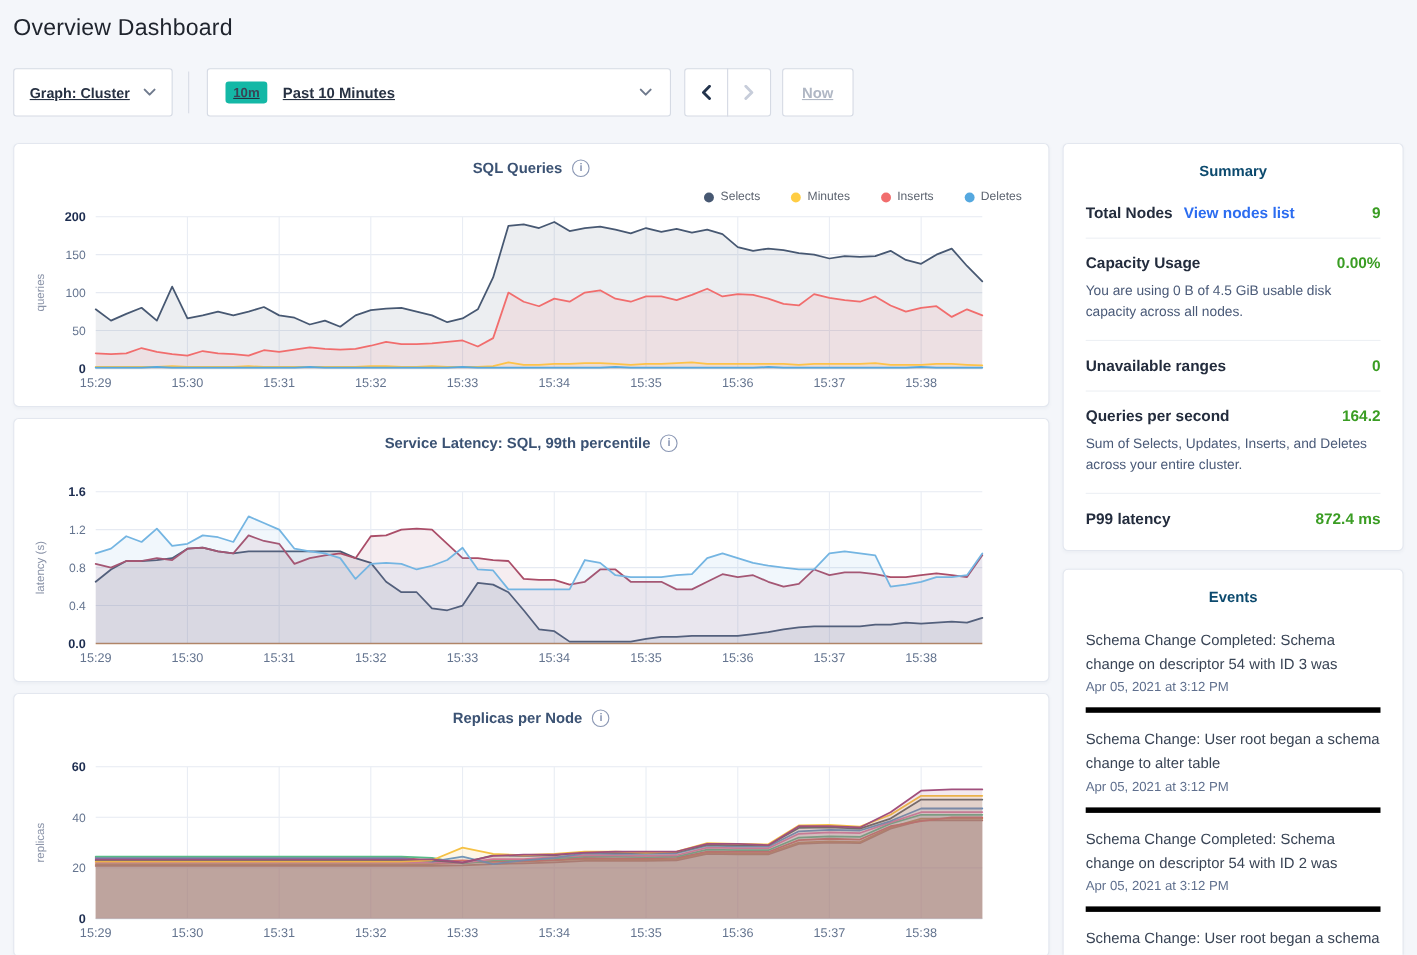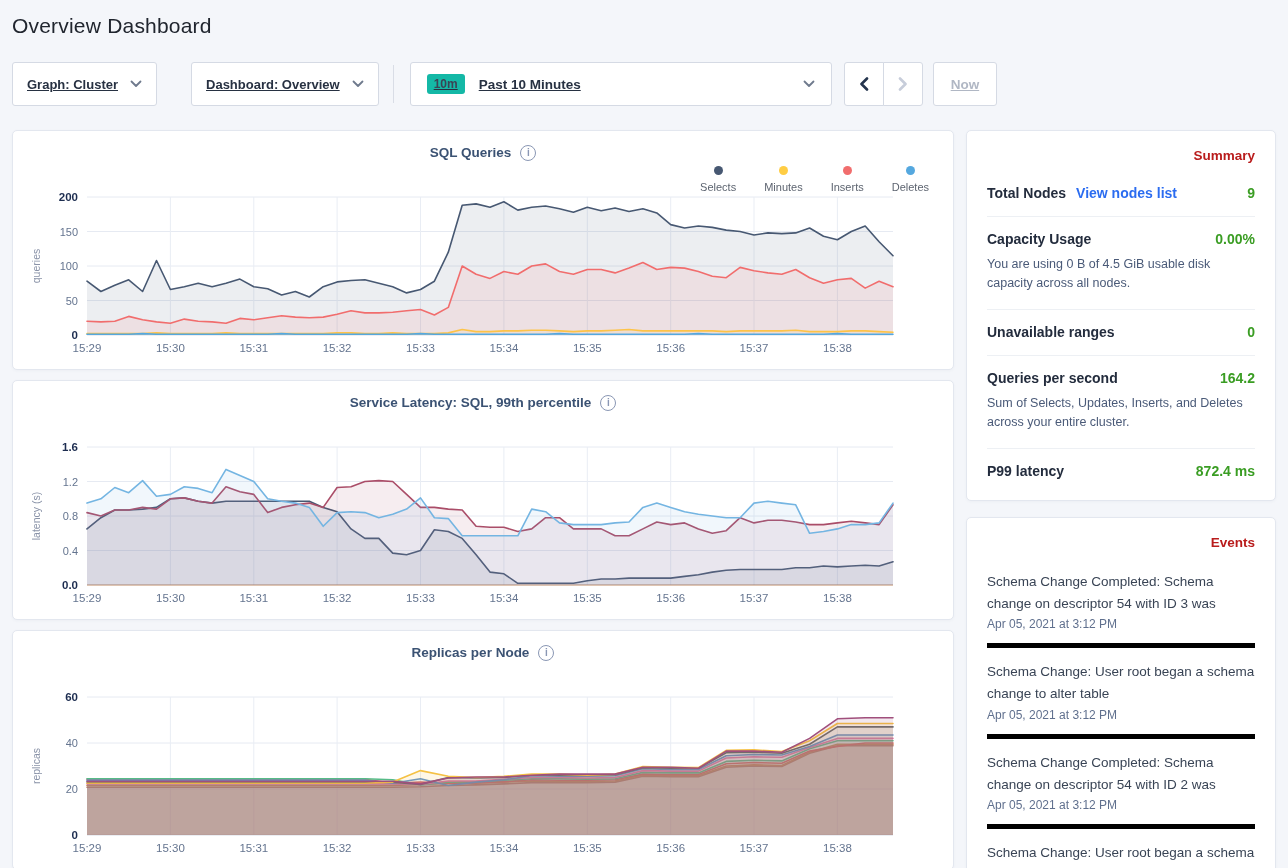--- a/index.html
+++ b/index.html
@@ -49,29 +49,29 @@
     box-shadow:0 1px 3px rgba(60,70,90,.04);
   }
   .chart-title-row { display:flex; justify-content:center; align-items:flex-start; gap:9px; height:22px; }
   .chart-title { font-size:13.5px; font-weight:700; color:#3b5273; }
   .info-icon {
     width:16px; height:16px; border:1px solid #8a97b4; border-radius:50%;
     color:#8a97b4; font-size:10px; font-weight:700; line-height:14px; text-align:center;
     display:inline-block; cursor:pointer;
   }
   .legend-row { height:20px; display:flex; justify-content:flex-end; align-items:center; gap:28px; padding-right:10px; margin-top:2px; }
-  .legend-item { display:flex; align-items:center; gap:6px; font-size:11px; color:#5d6470; cursor:pointer;flex-direction:column; }
+  .legend-item { display:flex; align-items:center; gap:6px; font-size:11px; color:#5d6470; cursor:pointer; }
   .legend-dot { width:9px; height:9px; border-radius:50%; }
   .chart-svg-wrap { height:172px; }
   
   .side-panel {
     background:#fff; border:1px solid #e3e7ef; border-radius:5px;
     padding:17px 20px 6px 20px; box-shadow:0 1px 3px rgba(60,70,90,.04);
   }
-  .side-heading { text-align:right; font-size:13.5px; font-weight:700; color:#b91c1c; padding-bottom:8px; }
+  .side-heading { text-align:center; font-size:13.5px; font-weight:700; color:#0c4a6e; padding-bottom:8px; }
   .summary-row { padding:14px 0 15px 0; border-bottom:1px solid #edf0f4; }
   .summary-row:last-child { border-bottom:none; }
   .summary-line { display:flex; align-items:baseline; gap:10px; }
   .sum-label { font-size:14px; font-weight:700; color:#232c3d; white-space:nowrap; }
   .sum-link { font-size:14px; font-weight:700; color:#2b6cf0; cursor:pointer; text-decoration:none; white-space:nowrap; }
   .sum-value { margin-left:auto; font-size:14px; font-weight:700; color:#3a9d23; white-space:nowrap; }
   .sum-desc { font-size:12.5px; color:#4a5a78; line-height:1.55; margin-top:8px; }
   .event-item { padding:13px 0 12px 0; border-bottom:5px solid #000000; }
   .event-item:last-child { border-bottom:none; }
   .event-msg { font-size:13.5px; color:#394455; line-height:1.65; }
@@ -79,26 +79,20 @@
 </style>
 </head>
 <body>
 
 <div class="page" data-name="page">
   <h1 data-name="page-title">Overview Dashboard</h1>
 
   <div class="toolbar" data-name="toolbar">
     <button class="tb-btn" data-name="graph-dropdown">
       <span data-name="graph-dropdown-label">Graph: Cluster</span>
-      <svg class="chev" viewBox="0 0 12 8" data-name="chevron-down-icon">
-          <polyline points="1.5,1.5 6,6 10.5,1.5"></polyline>
-        </svg>
-    </button>
-    <button class="tb-btn" data-name="dashboard-dropdown">
-      <span data-name="dashboard-dropdown-label">Dashboard: Overview</span>
       <svg class="chev" viewBox="0 0 12 8" data-name="chevron-down-icon">
           <polyline points="1.5,1.5 6,6 10.5,1.5"></polyline>
         </svg>
     </button>
     <div class="tb-divider" data-name="toolbar-divider"></div>
     <button class="time-picker" data-name="time-range-picker">
       <span class="time-badge" data-name="time-range-badge">10m</span>
       <span class="time-label" data-name="time-range-label">Past 10 Minutes</span>
       <svg class="chev" viewBox="0 0 12 8" data-name="chevron-down-icon">
           <polyline points="1.5,1.5 6,6 10.5,1.5"></polyline>

